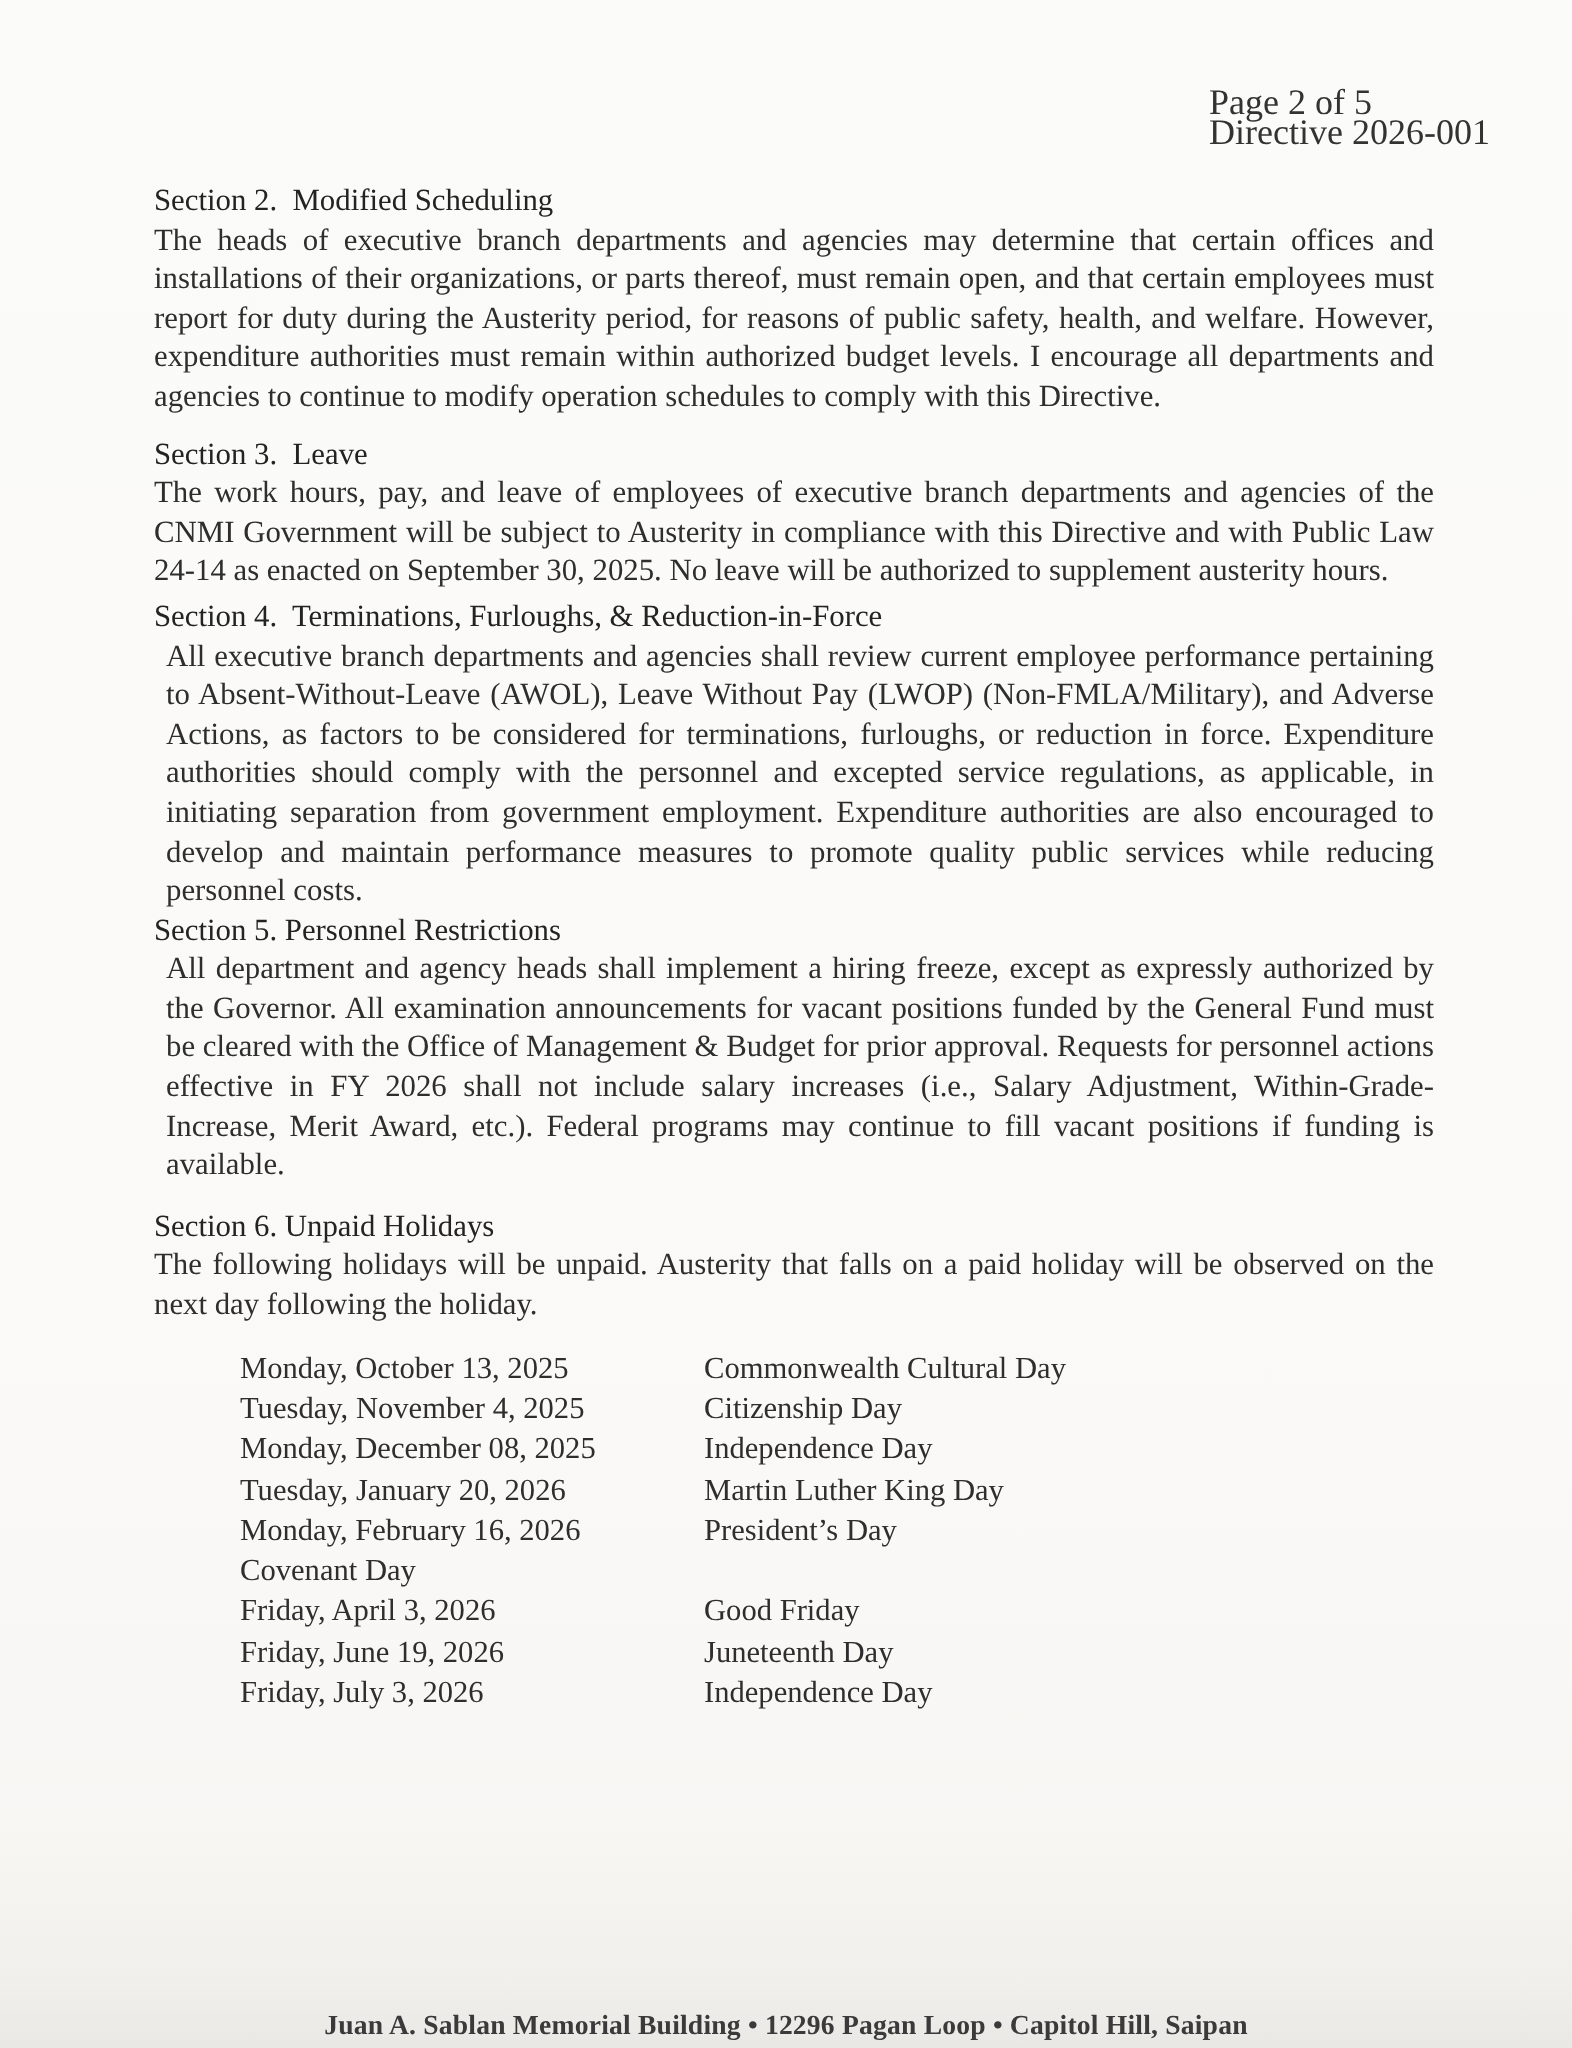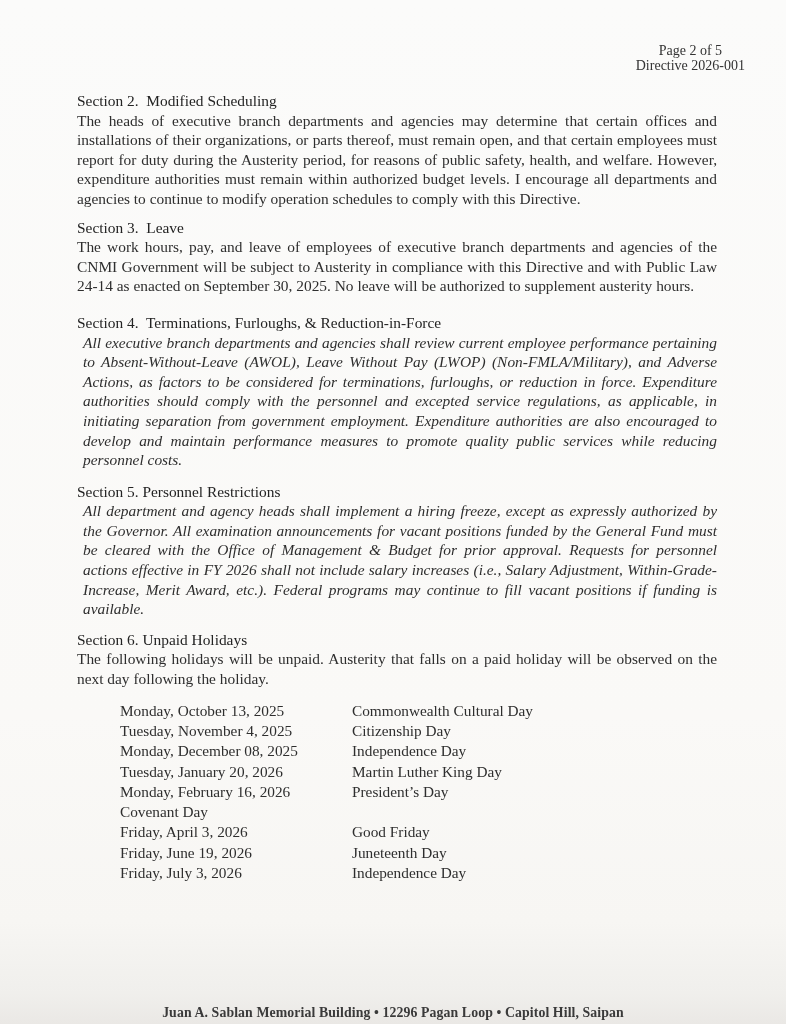--- a/index.html
+++ b/index.html
@@ -17,22 +17,22 @@
     width: 786px;
     height: 1024px;
     overflow: hidden;
     background: linear-gradient(180deg, #fbfbfa 0%, #faf9f7 70%, #f7f6f3 90%, #f0efec 97%, #eae8e5 100%);
     color: #2b2b2b;
   }
   .header-right {
     position: absolute;
     top: 44px;
     right: 41px;
-    text-align: center;
-    font-size: 14px;
+    text-align: left;
+    font-size: 18px;
     line-height: 14.8px;
     color: #333333;
   }
   .content {
     position: absolute;
     left: 77px;
     top: 91px;
     width: 640px;
   }
   .sec-heading {
@@ -43,24 +43,24 @@
     white-space: pre-wrap;
     color: #232323;
   }
   .sec-body {
     margin: 0;
     font-size: 15.4px;
     line-height: 19.6px;
     text-align: justify;
     color: #2e2e2e;
   }
-  .sec-body.indent { padding-left: 6px; font-style: italic; }
+  .sec-body.indent { padding-left: 6px; }
   .sec-2 { margin-bottom: 9px; }
-  .sec-3 { margin-bottom: 17px; }
-  .sec-4 { margin-bottom: 12px; }
+  .sec-3 { margin-bottom: 3px; }
+  .sec-4 { }
   .sec-5 { margin-bottom: 11px; }
   .sec-6 { margin-bottom: 12px; }
   .holidays {
     margin-left: 43px;
     font-size: 15.3px;
     line-height: 20.3px;
     color: #2e2e2e;
   }
   .holiday-row { display: flex; }
   .holiday-date { width: 232px; flex: none; }

